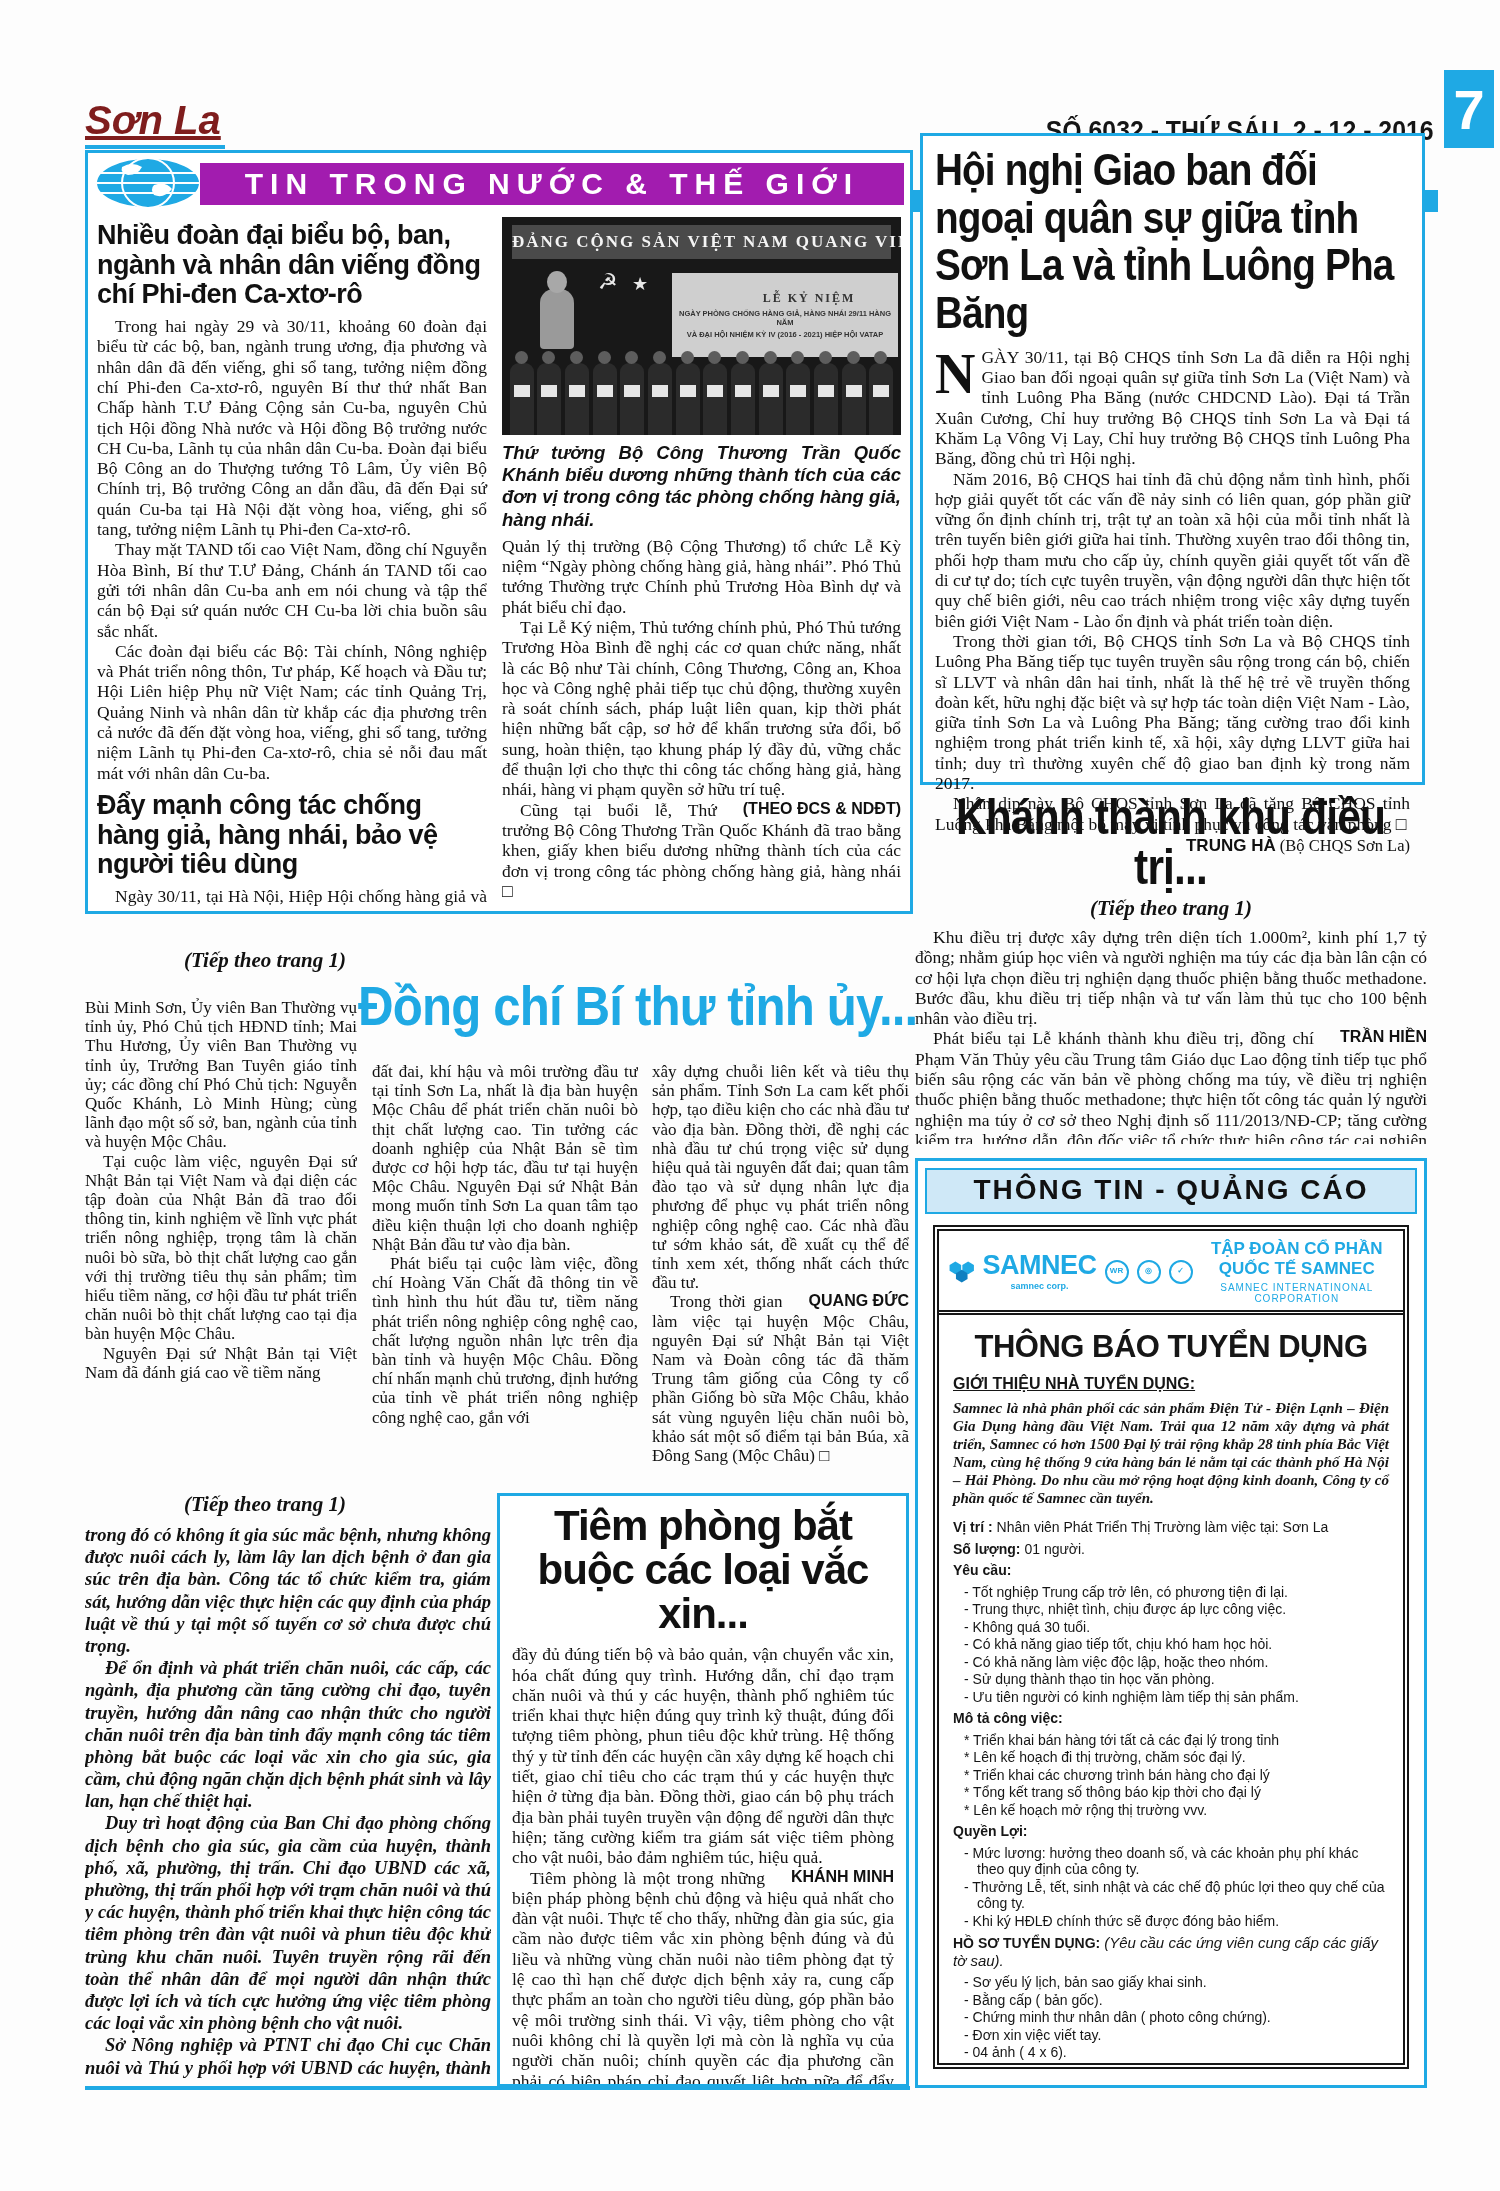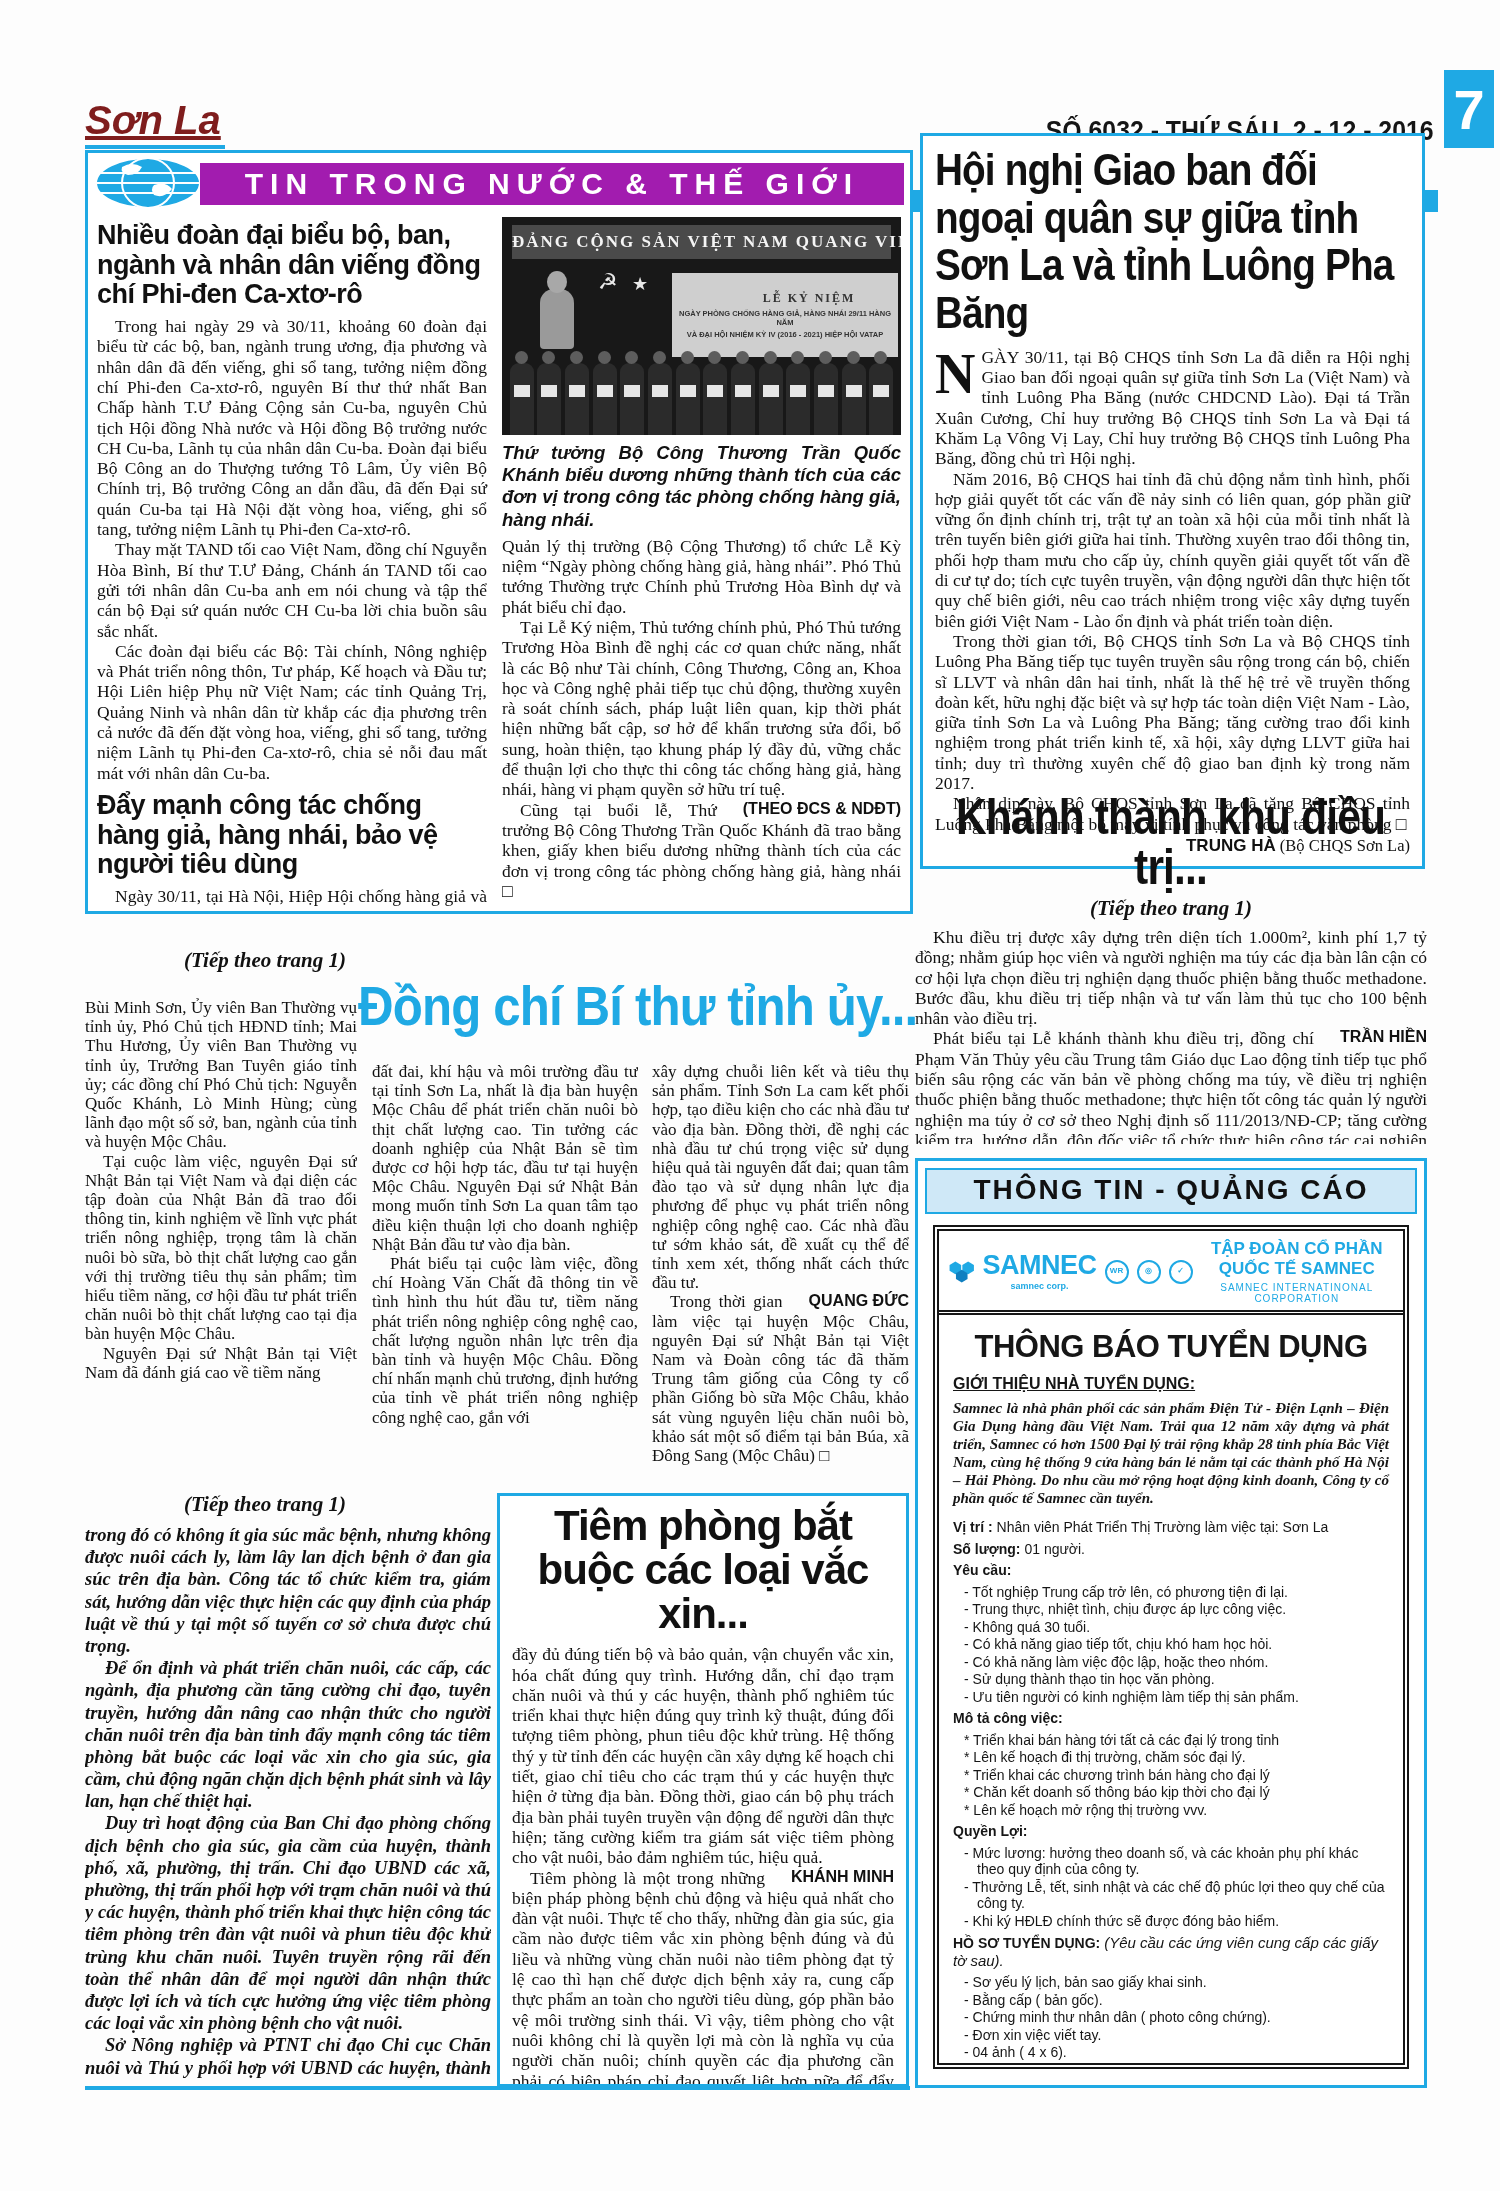--- a/index.html
+++ b/index.html
@@ -38,21 +38,21 @@
   .photo-board .b2,.photo-board .b3{font:700 7.5px "Liberation Sans",sans-serif;margin-top:3px;}
   .symb{position:absolute;color:#e8e8e8;font-family:"DejaVu Sans",sans-serif;}
   .bust{position:absolute;left:38px;top:72px;width:34px;height:60px;background:#9a9a9a;border-radius:14px 14px 4px 4px;}
   .bust:before{content:"";position:absolute;left:7px;top:-18px;width:20px;height:22px;background:#a8a8a8;border-radius:50%;}
   .crowd{position:absolute;left:0;right:0;bottom:0;height:86px;display:flex;justify-content:space-around;align-items:flex-end;padding:0 6px;}
   .person{width:24px;height:72px;background:#2b2b2b;border-radius:9px 9px 0 0;position:relative;flex:none;}
   .person:before{content:"";position:absolute;left:5px;top:-12px;width:13px;height:13px;background:#5d5d5d;border-radius:50%;}
   .person:after{content:"";position:absolute;left:4px;top:22px;width:16px;height:12px;background:#e6e6e6;}
   .caption{font:italic 700 18.5px/1.2 "Liberation Sans",sans-serif;text-align:justify;margin:7px 0 5px;}
   
-  #box-hoinghi{left:920px;top:133px;width:505px;height:736px;padding:8px 12px;box-sizing:border-box;}
+  #box-hoinghi{left:920px;top:133px;width:505px;height:652px;padding:8px 12px;box-sizing:border-box;}
   #box-hoinghi .big-title{font:700 45px/1.06 "Liberation Sans",sans-serif;letter-spacing:-1px;margin:2px 0 10px;}
   .dropcap{float:left;font:700 56px/0.85 "Liberation Serif",serif;padding:4px 6px 0 0;}
   .byline-line{text-align:right;font:16.5px "Liberation Serif",serif;margin-top:2px;}
   .byline-line b{font:700 17px "Liberation Sans",sans-serif;}
   
   #sec-khanhthanh{position:absolute;left:915px;top:792px;width:512px;height:352px;overflow:hidden;}
   #sec-khanhthanh .big-title{font:700 50px/1 "Liberation Sans",sans-serif;letter-spacing:-1px;}
   .continued{font:italic 700 21px "Liberation Serif",serif;}
   #sec-khanhthanh .continued{display:block;text-align:center;margin:4px 0 6px;}
   
@@ -243,21 +243,21 @@
         <div class="li dash">Trung thực, nhiệt tình, chịu được áp lực công việc.</div>
         <div class="li dash">Không quá 30 tuổi.</div>
         <div class="li dash">Có khả năng giao tiếp tốt, chịu khó ham học hỏi.</div>
         <div class="li dash">Có khả năng làm việc độc lập, hoặc theo nhóm.</div>
         <div class="li dash">Sử dụng thành thạo tin học văn phòng.</div>
         <div class="li dash">Ưu tiên người có kinh nghiệm làm tiếp thị sản phẩm.</div>
         <div class="ln"><b>Mô tả công việc:</b></div>
         <div class="li star">Triển khai bán hàng tới tất cả các đại lý trong tỉnh</div>
         <div class="li star">Lên kế hoạch đi thị trường, chăm sóc đại lý.</div>
         <div class="li star">Triển khai các chương trình bán hàng cho đại lý</div>
-        <div class="li star">Chăn kết doanh số thông báo kịp thời cho đại lý</div>
+        <div class="li star">Tổng kết trang số thông báo kịp thời cho đại lý</div>
         <div class="li star">Lên kế hoạch mở rộng thị trường vvv.</div>
         <div class="ln"><b>Quyền Lợi:</b></div>
         <div class="li dash">Mức lương: hưởng theo  doanh số,  và các khoản phụ phí khác theo quy định của công ty.</div>
         <div class="li dash">Thưởng Lễ, tết, sinh nhật và các chế độ phúc lợi theo quy chế của công ty.</div>
         <div class="li dash">Khi ký HĐLĐ chính thức sẽ được đóng bảo hiểm.</div>
         <div class="ln hsq"><b>HỒ SƠ TUYỂN DỤNG:</b> <i>(Yêu cầu các ứng viên cung cấp các giấy tờ sau).</i></div>
         <div class="li dash">Sơ yếu lý lịch, bản sao giấy khai sinh.</div>
         <div class="li dash">Bằng cấp ( bản gốc).</div>
         <div class="li dash">Chứng minh thư nhân dân ( photo công chứng).</div>
         <div class="li dash">Đơn xin việc viết tay.</div>

